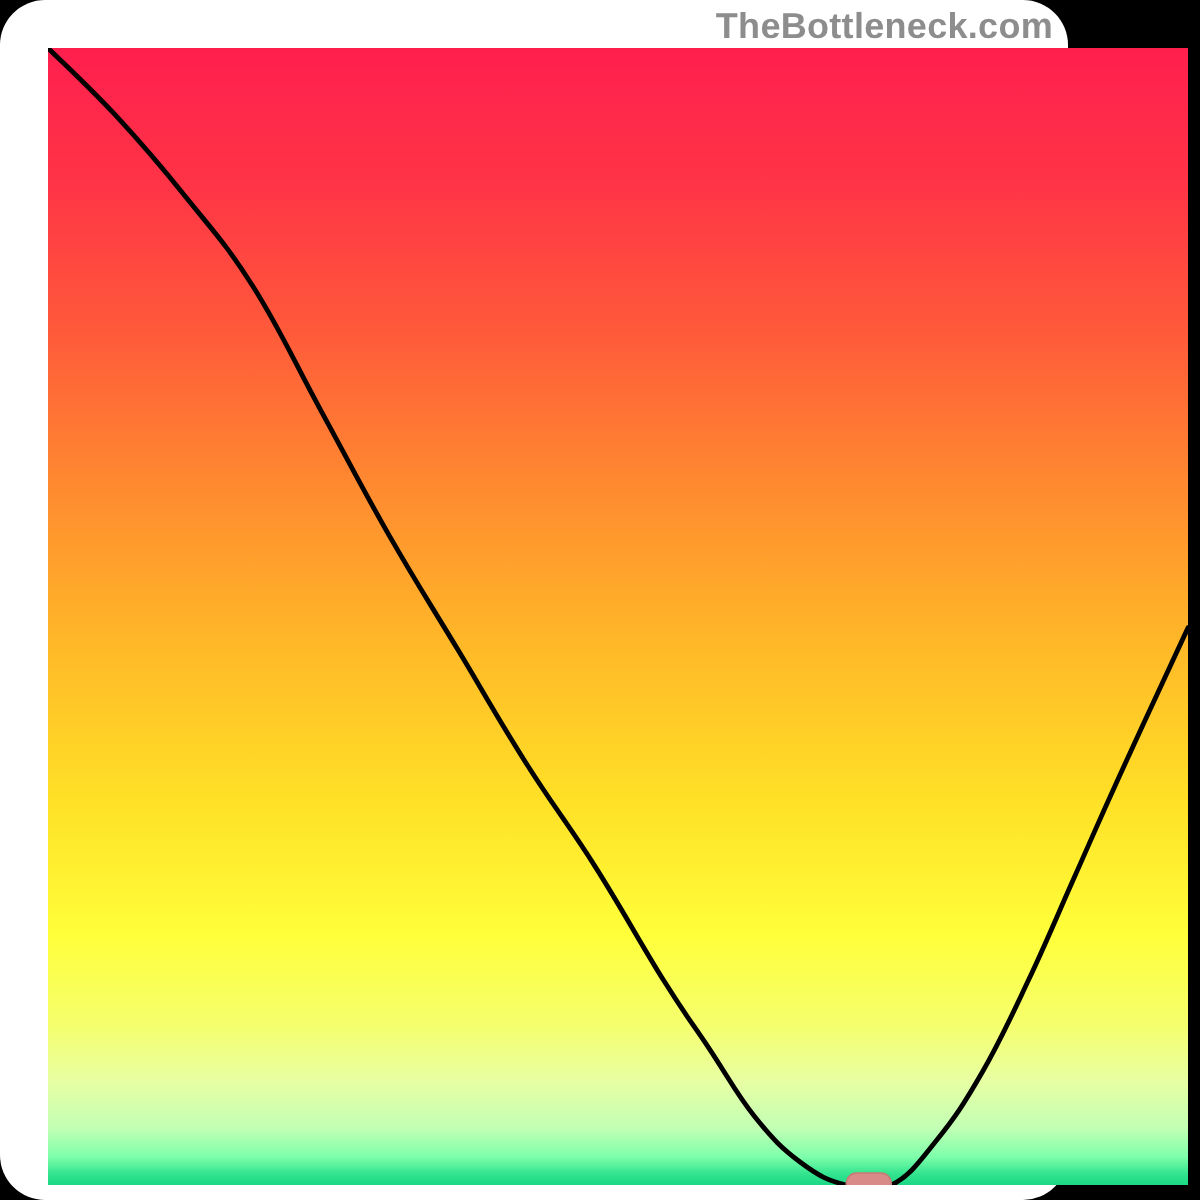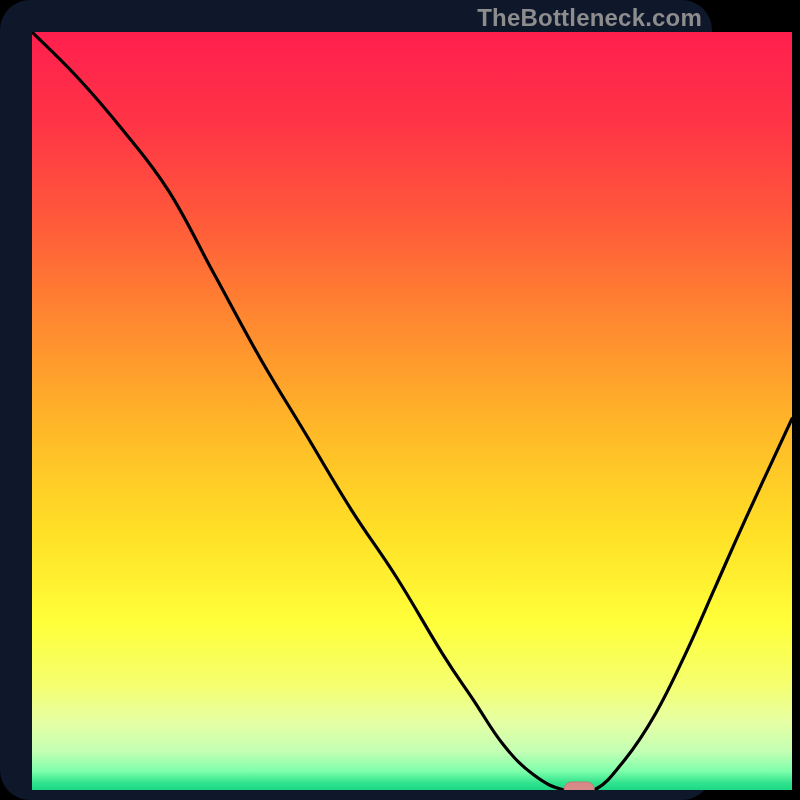--- a/index.html
+++ b/index.html
@@ -7,21 +7,21 @@
     padding: 0;
     width: 800px;
     height: 800px;
     background: #000;
     overflow: hidden;
   }
   .frame {
     position: relative;
     width: 712px;
     height: 800px;
-    background: #0f172a;
+    background: #ffffff;
     border-radius: 30px;
   }
   .watermark {
     position: absolute;
     top: 4px;
     right: 10px;
     font-family: Arial, Helvetica, sans-serif;
     font-size: 24px;
     font-weight: 600;
     color: #8d8d8d;

